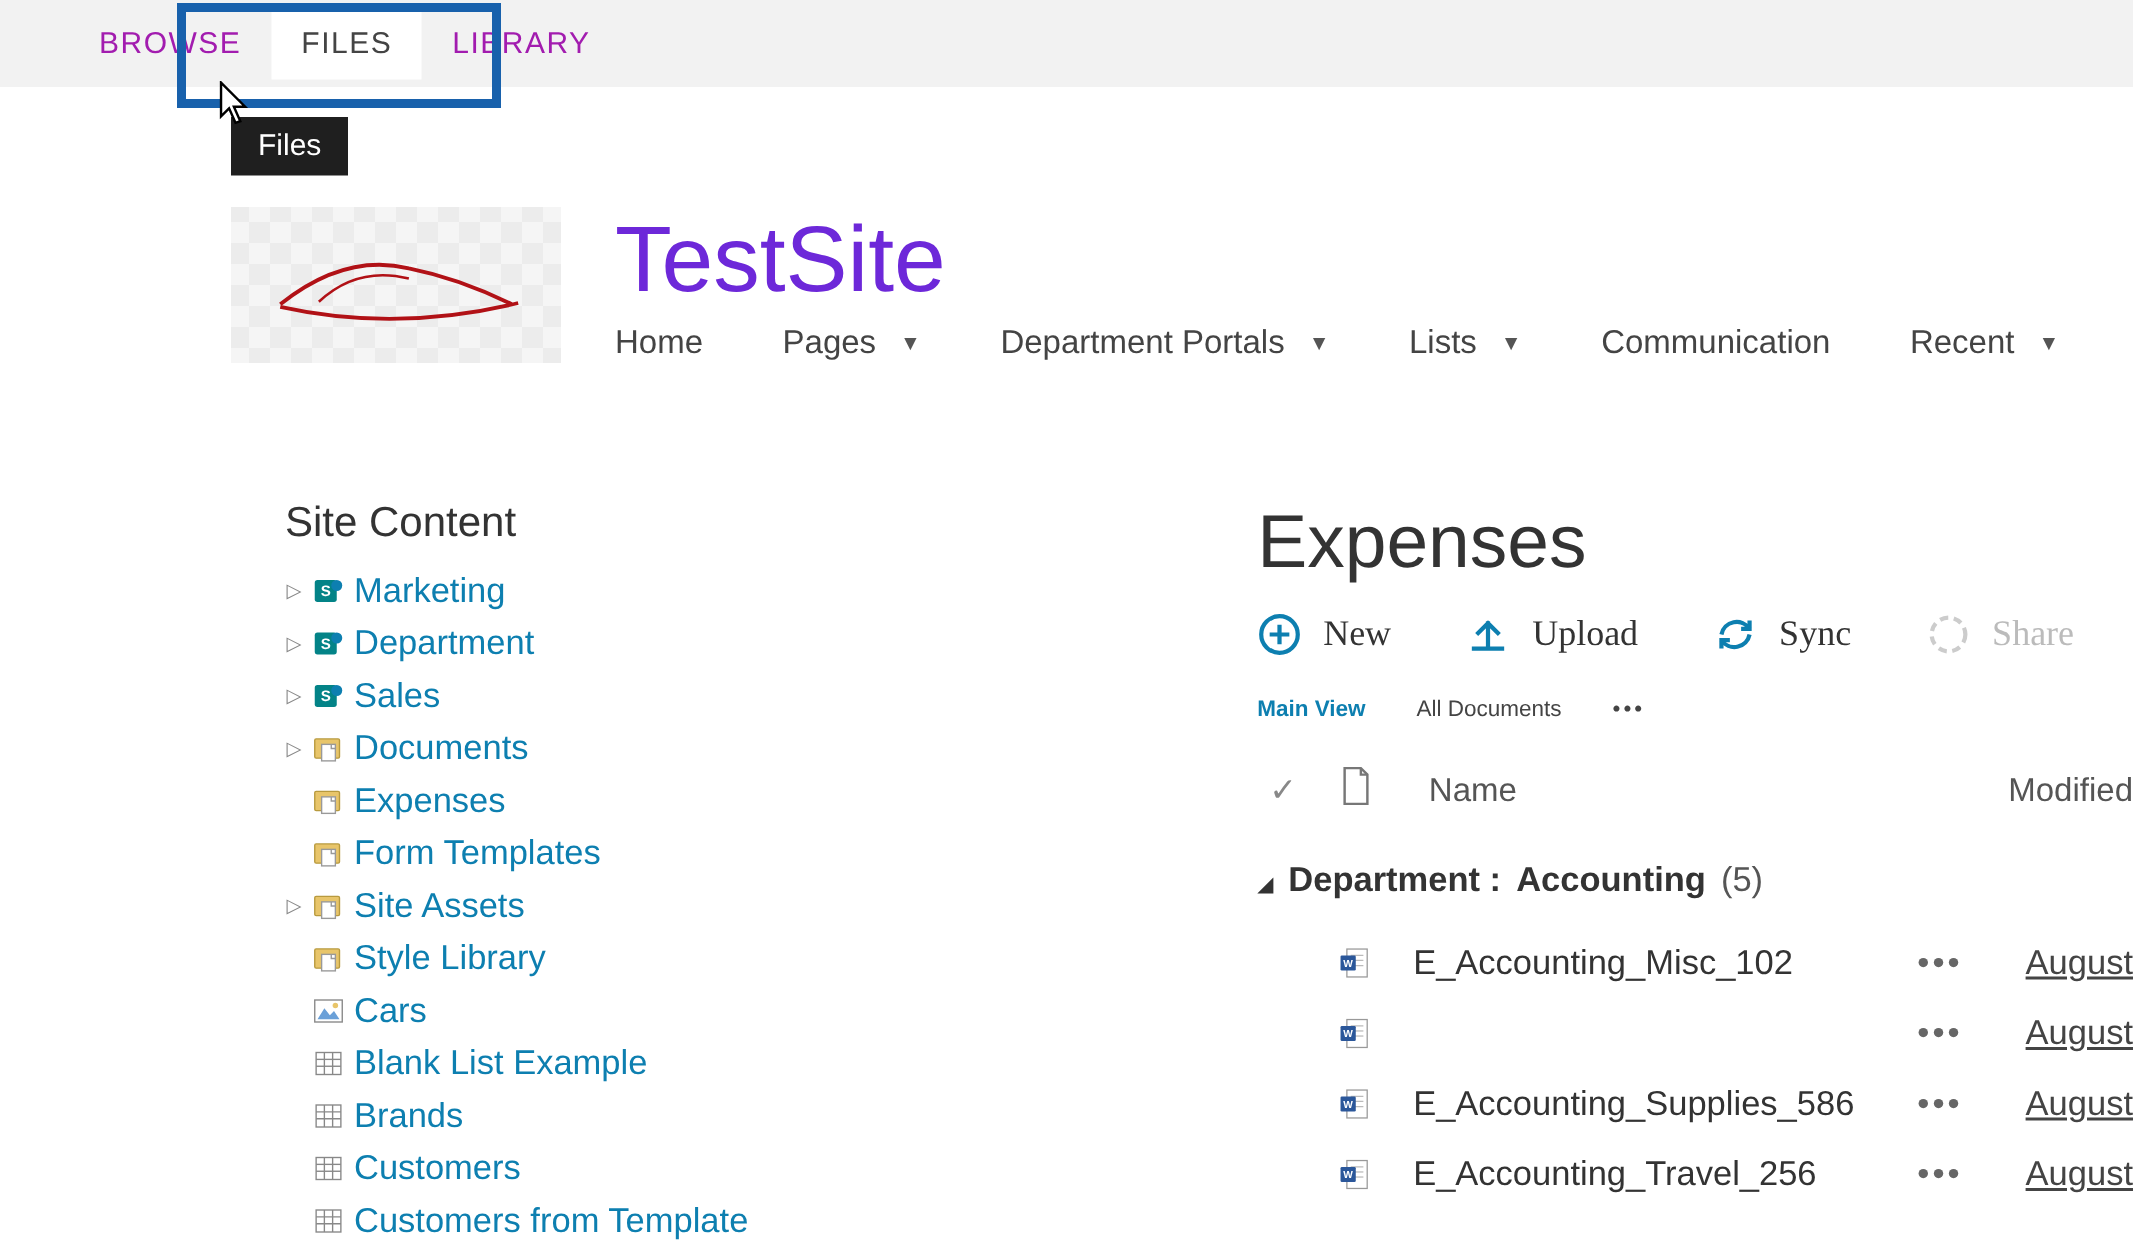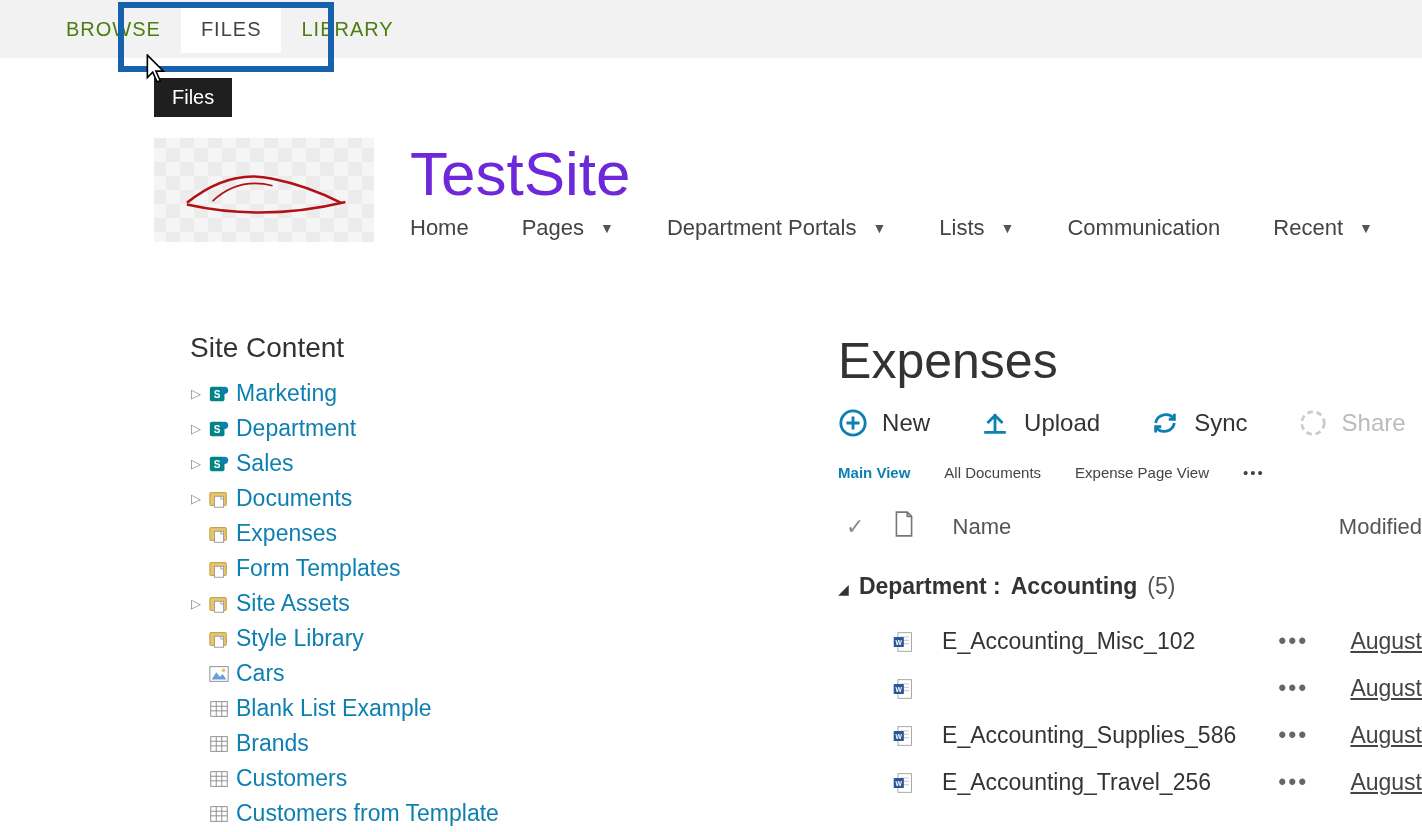--- a/index.html
+++ b/index.html
@@ -17,21 +17,21 @@
   position: relative;
   height: 58px;
   background: #f2f2f2;
   display: flex;
   align-items: center;
   padding-left: 46px;
 }
 .ribbon-tab {
   font-size: 20px;
   letter-spacing: 1px;
-  color: #4d7c0f;
+  color: #a21caf;
   padding: 12px 20px;
   cursor: pointer;
   text-transform: uppercase;
 }
 .ribbon-highlight {
   position: absolute;
   top: 2px;
   left: 118px;
   width: 216px;
   height: 70px;
@@ -140,20 +140,21 @@
   color: #333;
   margin-bottom: 18px;
 }
 .action-bar {
   display: flex;
   gap: 50px;
   align-items: center;
   font-size: 24px;
   color: #333;
   margin-bottom: 26px;
+  font-family: Liberation Serif, serif;
 }
 .action { display: flex; align-items: center; gap: 14px; cursor: pointer; }
 .action.disabled { color: #bbb; }
 .action svg { width: 30px; height: 30px; }
 
 .views {
   display: flex;
   gap: 34px;
   font-size: 15px;
   color: #444;
@@ -438,21 +439,20 @@
         <svg viewBox="0 0 32 32">
             <circle cx="16" cy="16" r="12" fill="none" stroke="#ccc" stroke-width="3" stroke-dasharray="6 4"></circle>
           </svg>
         <span>Share</span>
       </div>
     </div>
 
     <div class="views">
       <span class="view active">Main View</span>
       <span class="view">All Documents</span>
-      <span class="view">Expense Page View</span>
       <span class="more">•••</span>
     </div>
 
     <div class="list-header">
       <span style="color:#888">✓</span>
       <span>
         <svg width="22" height="26" viewBox="0 0 20 24">
             <path d="M3 1h10l4 4v18H3z" fill="none" stroke="#777" stroke-width="1.5"></path>
             <path d="M13 1v4h4" fill="none" stroke="#777" stroke-width="1.5"></path>
           </svg>

